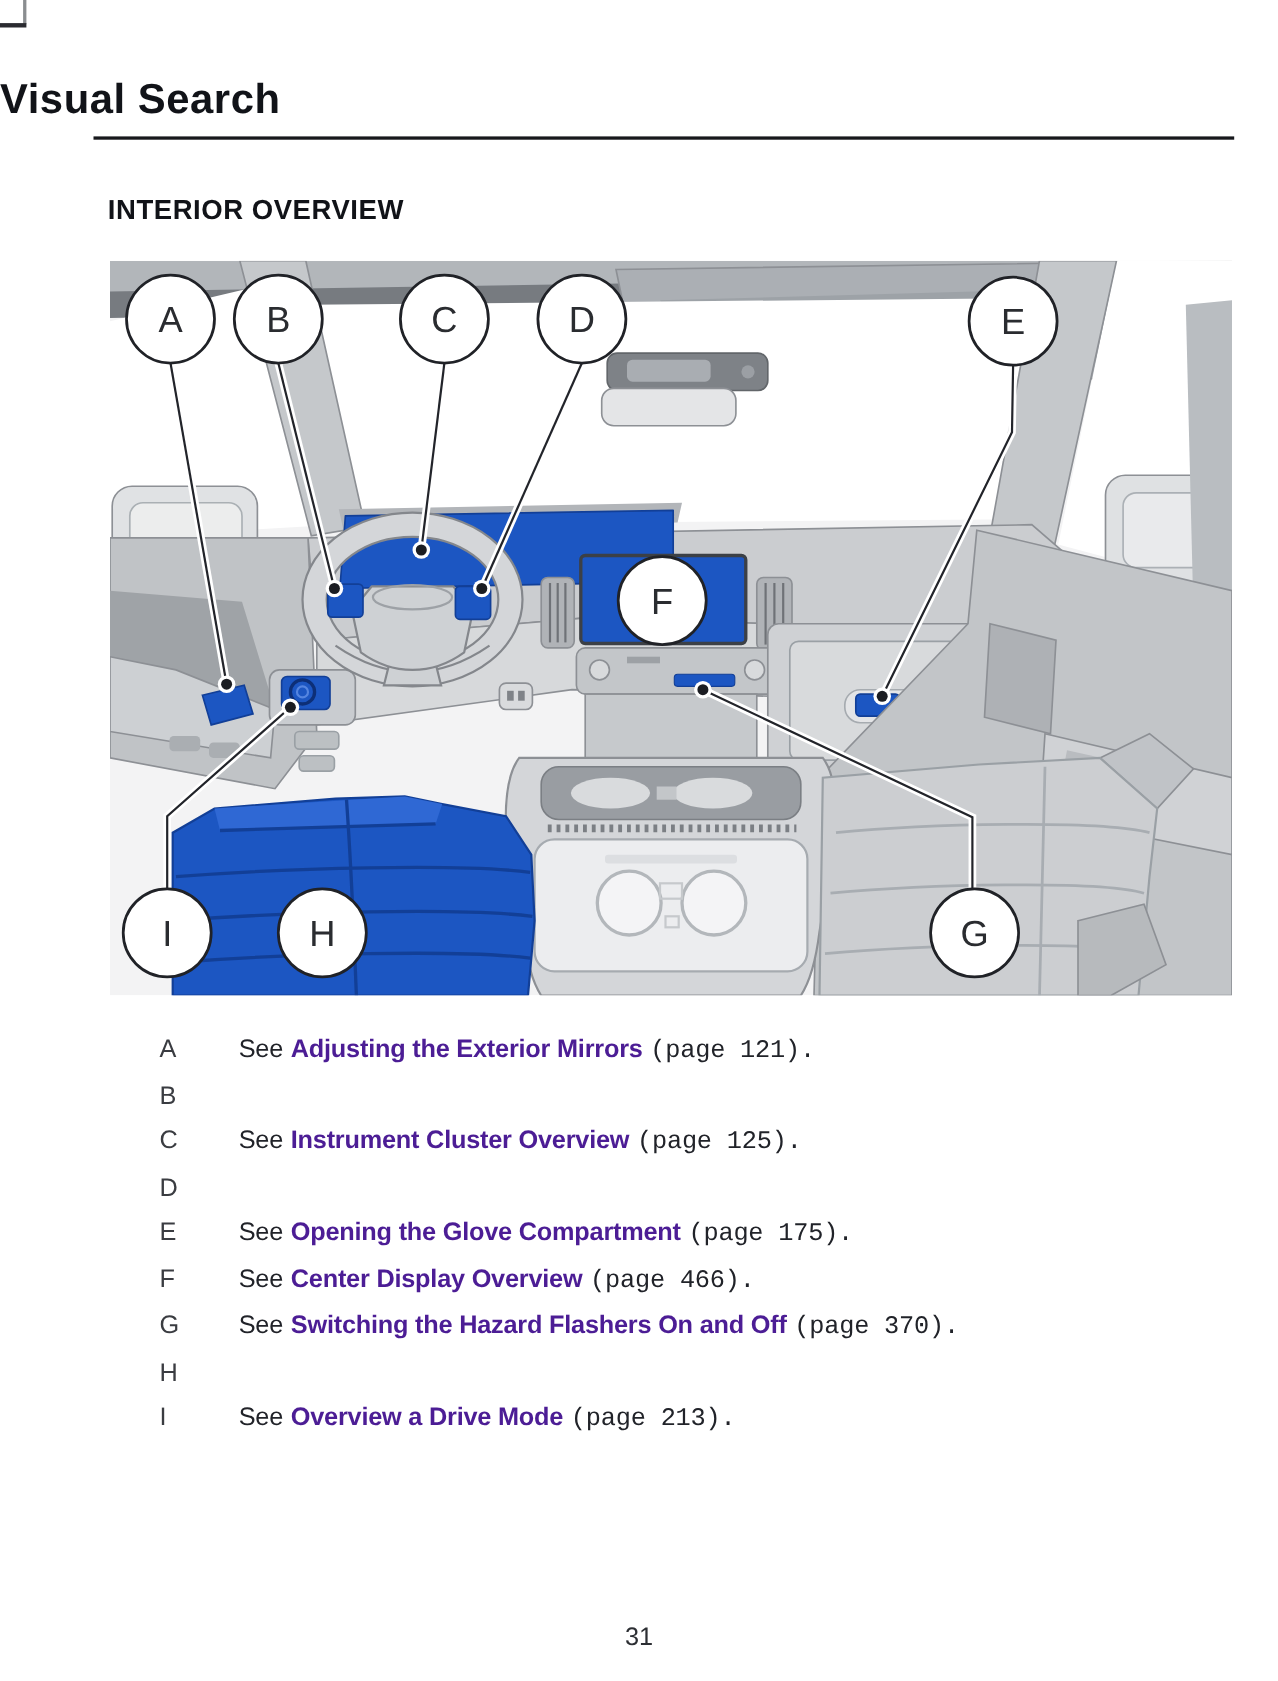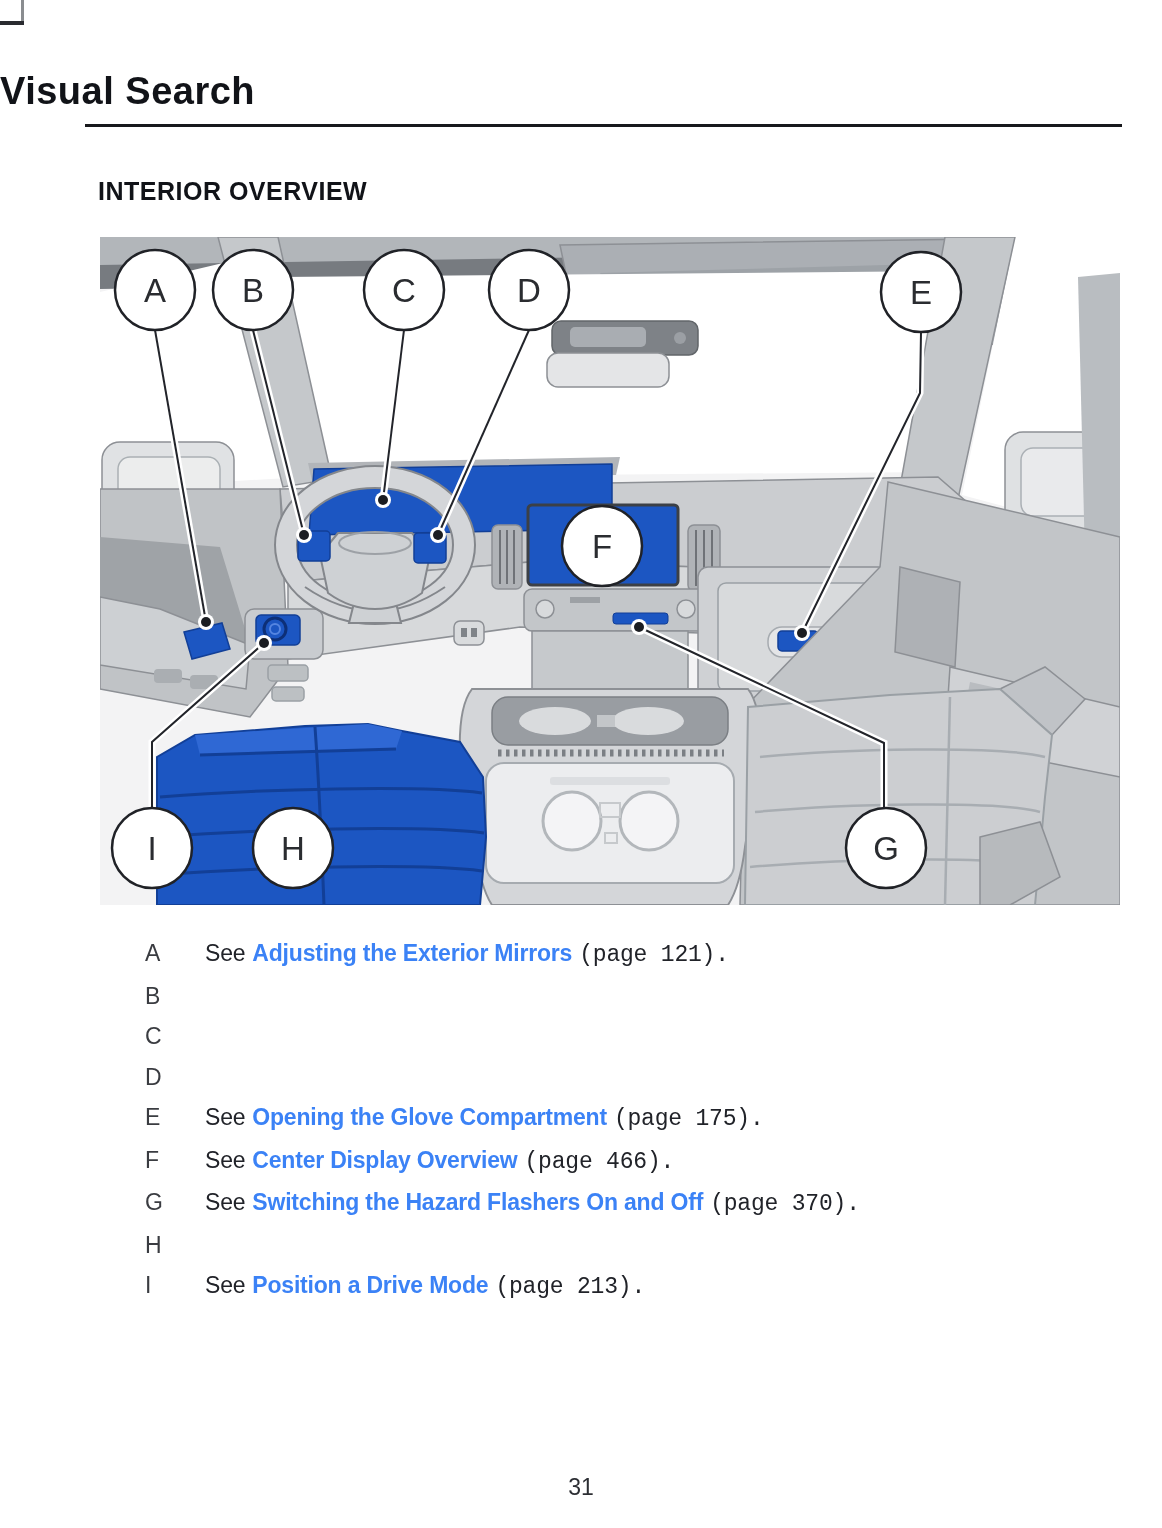--- a/index.html
+++ b/index.html
@@ -24,22 +24,22 @@
   .figure-wrap svg{display:block;}
 
   .legend{
     position:absolute;left:145px;top:941px;width:940px;
     display:flex;flex-direction:column;gap:16.5px;
     font-size:23px;line-height:24px;
   }
   .legend-row{display:flex;}
   .legend-letter{width:60px;flex:0 0 60px;color:#3a3c41;font-weight:400;}
   .legend-text{color:#212329;letter-spacing:-0.2px;}
-  .legend-see{margin-right:7px;}
-  .legend-topic{font-weight:700;color:#3b82f6;margin-right:7px;}
+  .legend-see{margin-right:7px;margin-left:12px;}
+  .legend-topic{font-weight:700;color:#4c1d95;margin-right:7px;}
   .legend-pageref{font-weight:400;color:#212329;font-family:Liberation Mono, monospace;}
 
   .page-number{
     position:absolute;top:1474px;left:0;width:100%;text-align:center;
     font-size:23px;color:#2c2e33;
   }
 
   
   .o{stroke:#8d9095;stroke-width:1.5;}
   .ln{stroke:#22242a;stroke-width:2;fill:none;}
@@ -293,20 +293,21 @@
 <div class="legend">
   <div class="legend-row">
     <span class="legend-letter">A</span>
     <span class="legend-text"><span class="legend-see">See</span><span class="legend-topic">Adjusting the Exterior Mirrors</span><span class="legend-pageref">(page 121).</span></span>
   </div>
   <div class="legend-row">
     <span class="legend-letter">B</span>
   </div>
   <div class="legend-row">
     <span class="legend-letter">C</span>
+    <span class="legend-text"><span class="legend-see">See</span><span class="legend-topic">Instrument Cluster Overview</span><span class="legend-pageref">(page 125).</span></span>
   </div>
   <div class="legend-row">
     <span class="legend-letter">D</span>
   </div>
   <div class="legend-row">
     <span class="legend-letter">E</span>
     <span class="legend-text"><span class="legend-see">See</span><span class="legend-topic">Opening the Glove Compartment</span><span class="legend-pageref">(page 175).</span></span>
   </div>
   <div class="legend-row">
     <span class="legend-letter">F</span>
@@ -314,17 +315,17 @@
   </div>
   <div class="legend-row">
     <span class="legend-letter">G</span>
     <span class="legend-text"><span class="legend-see">See</span><span class="legend-topic">Switching the Hazard Flashers On and Off</span><span class="legend-pageref">(page 370).</span></span>
   </div>
   <div class="legend-row">
     <span class="legend-letter">H</span>
   </div>
   <div class="legend-row">
     <span class="legend-letter">I</span>
-    <span class="legend-text"><span class="legend-see">See</span><span class="legend-topic">Position a Drive Mode</span><span class="legend-pageref">(page 213).</span></span>
+    <span class="legend-text"><span class="legend-see">See</span><span class="legend-topic">Overview a Drive Mode</span><span class="legend-pageref">(page 213).</span></span>
   </div>
 </div>
 
 <div class="page-number">31</div>
 
 </body></html>

